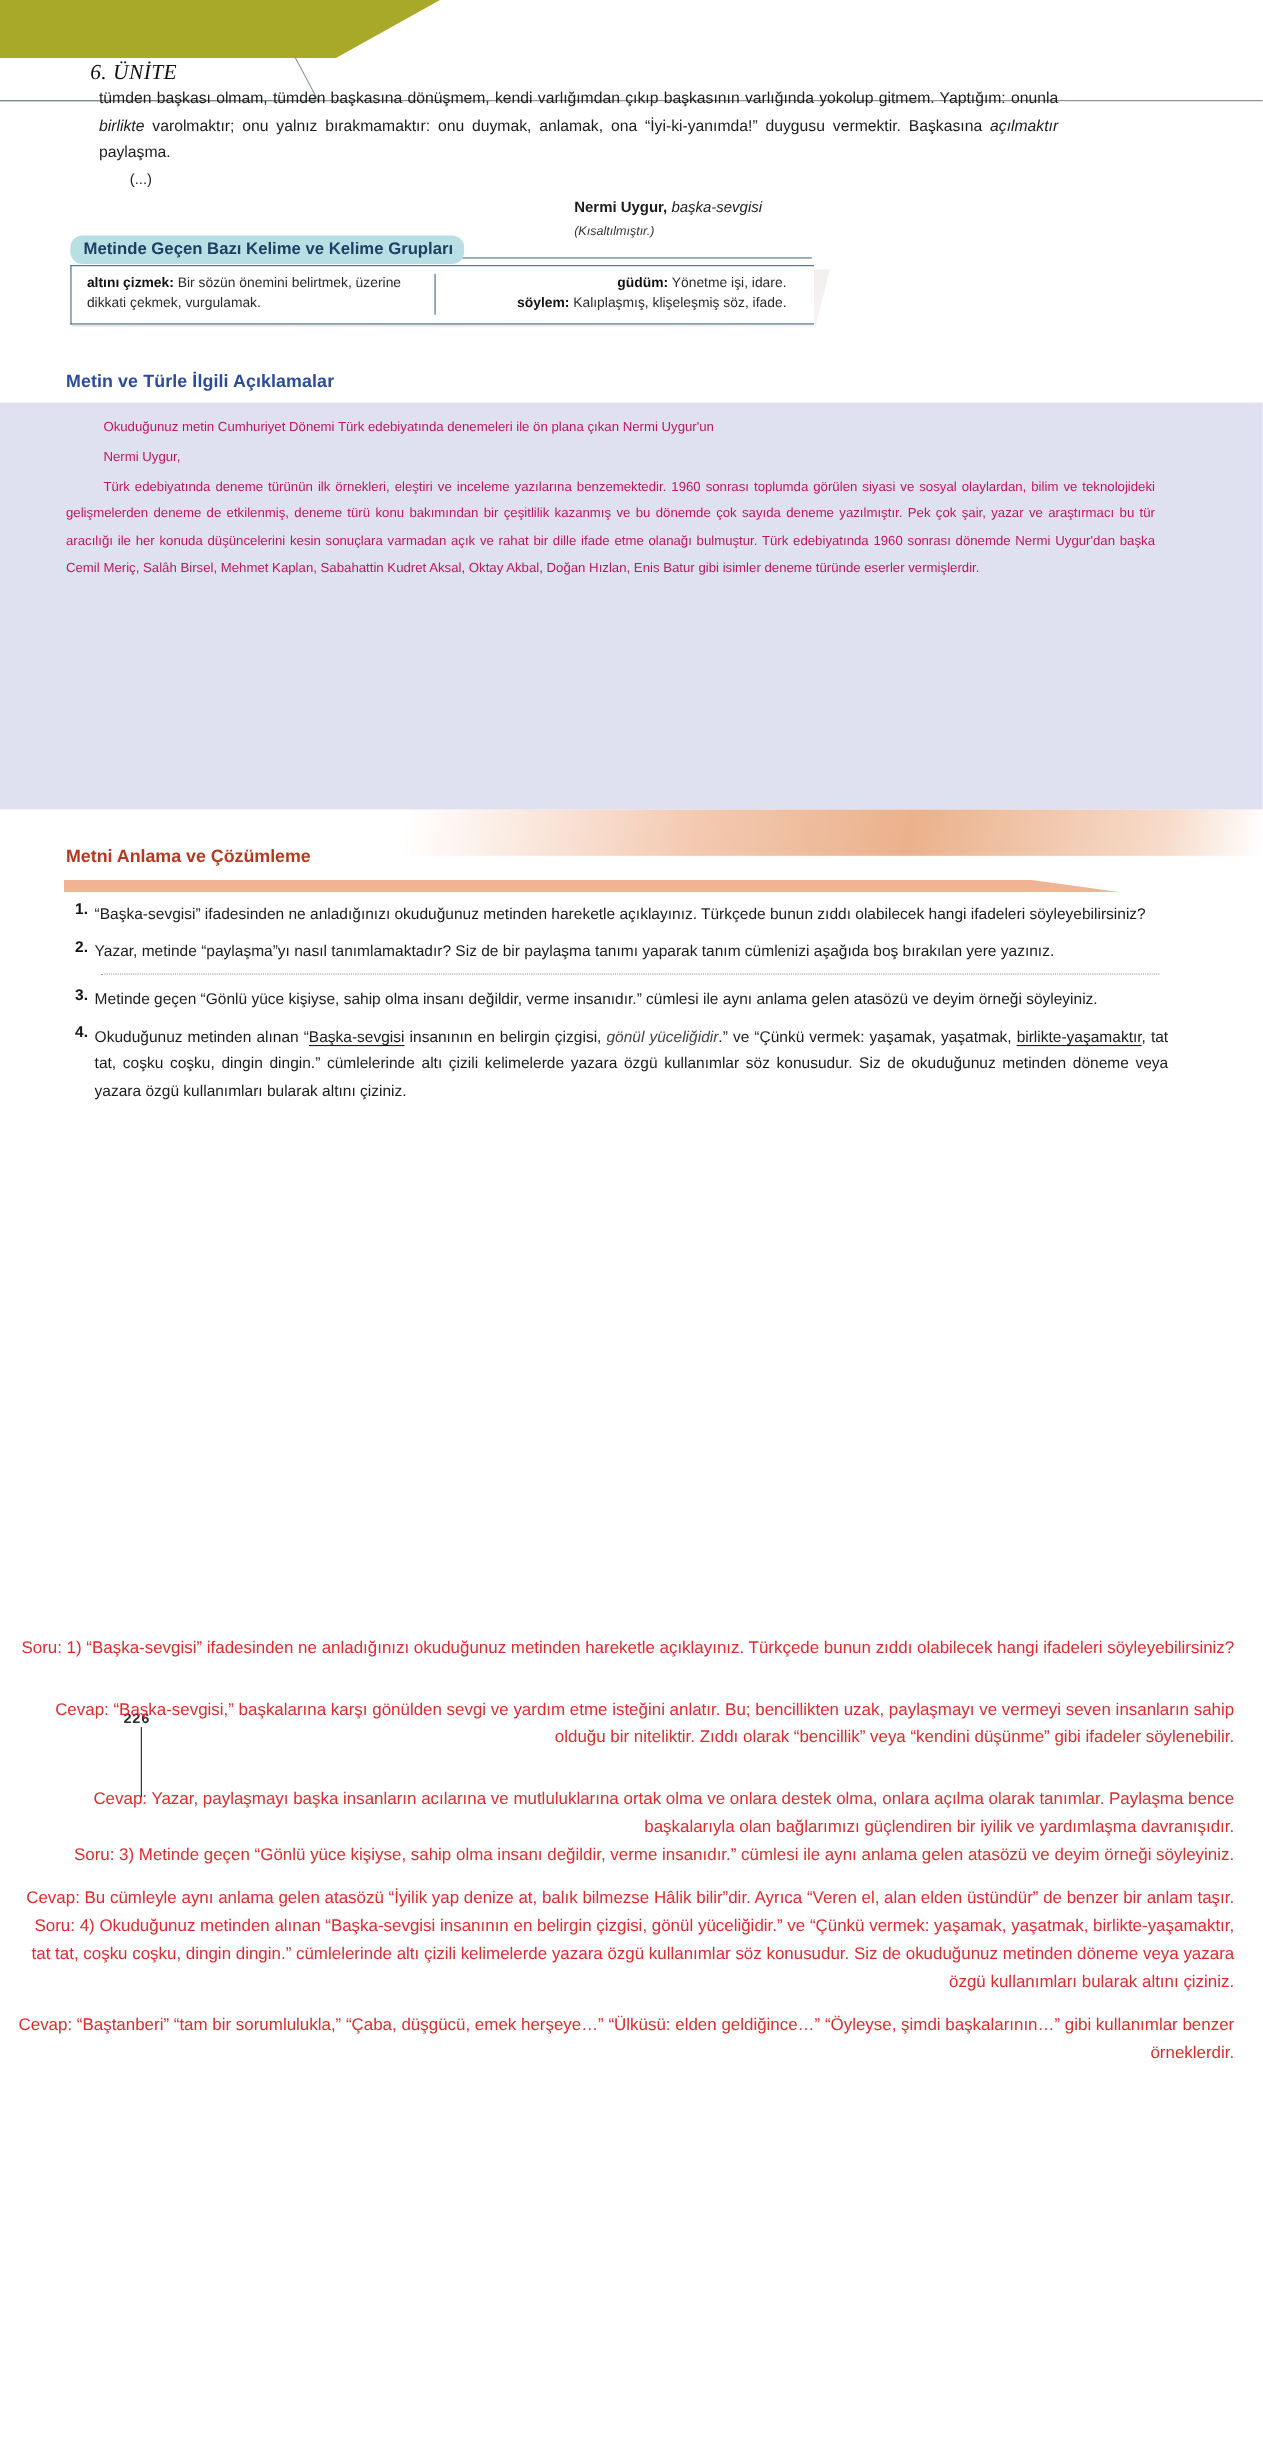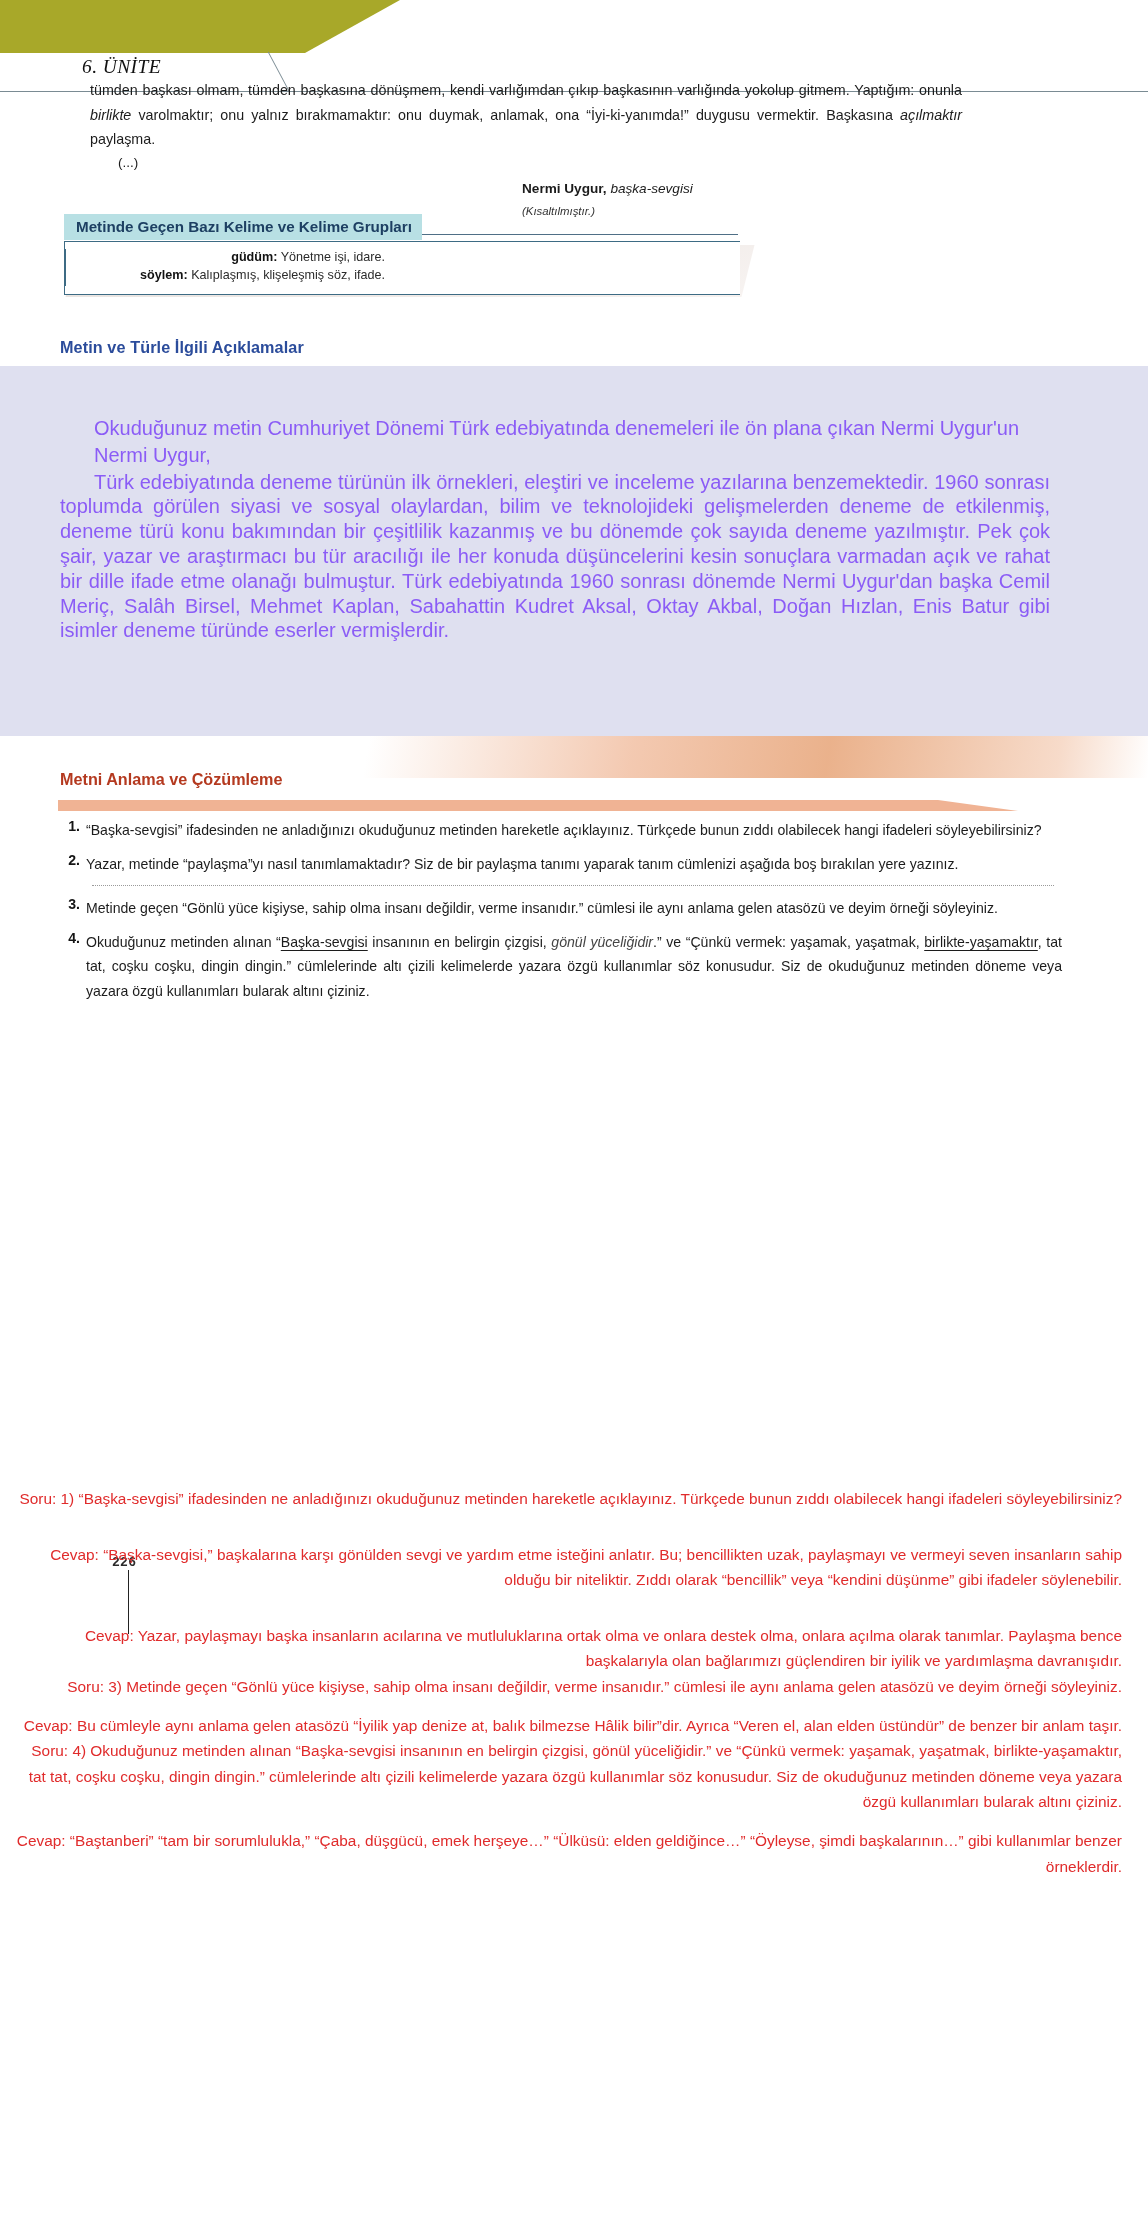--- a/index.html
+++ b/index.html
@@ -62,21 +62,21 @@
   
   .vocab-wrap { position:absolute; left:64px; top:214px; width:700px; }
   .vocab-title {
     display:inline-block;
     background:#b8e0e4;
     color:#1d3f62;
     font-weight:700;
     font-size:15.2px;
     padding:4px 10px 5px 12px;
     line-height:17px;
-    position:relative; z-index:3;
+    position:relative; z-index:3;border-radius:11px;
   }
   .vocab-title-rule {
     position:absolute; left:370px; top:234px; width:368px;
     border-top:1.2px solid #4f6f86;
   }
   .vocab-shadow {
     position:absolute; left:72px; top:245px; width:676px; height:52px;
     background:linear-gradient(160deg,#e7e3e0 0%, #efe9e6 55%, #f7f3f1 100%);
     transform: skewX(-14deg);
     z-index:0;
@@ -104,21 +104,21 @@
   .blue-head-rule {
     position:absolute; left:70px; top:367px; width:700px; height:6px;
     background:linear-gradient(90deg,#5a77b5 0%, #8fa4cd 45%, #ffffff 100%);
   }
   .lav-panel {
     position:absolute; left:0; top:366px; width:1148px; height:370px;
     background:#dfe0f0;
   }
   .lav-text {
     position:absolute; left:60px; top:376px; width:990px;
-    font-size:20px; line-height:24.8px; text-align:justify; color:#8b5cf6;margin-top:40px;
+    font-size:12px; line-height:24.8px; text-align:justify; color:#be185d;
   }
   .lav-text p { margin:0 0 2px 0; text-indent:34px; }
 
   
   .peach-band {
     position:absolute; left:0; top:736px; width:1148px; height:42px;
     background:linear-gradient(100deg,#ffffff 0%,#ffffff 32%, #f2c3a8 55%, #e8a97f 72%, #f6d7c4 92%, #ffffff 100%);
     opacity:.9;
   }
   .orange-head {
@@ -182,20 +182,24 @@
   <i>başka-sevgisi</i>
   <span class="short">(Kısaltılmıştır.)</span>
 </div>
 
 <div class="vocab-wrap">
   <div class="vocab-title">Metinde Geçen Bazı Kelime ve Kelime Grupları</div>
 </div>
 <div class="vocab-title-rule"></div>
 <div class="vocab-shadow"></div>
 <div class="vocab-box">
+  <div class="vocab-col left">
+    <span class="firstline"><b>altını çizmek:</b>
+    <span>Bir sözün önemini belirtmek, üzerine dikkati çekmek, vurgulamak.</span></span>
+  </div>
   <div class="vocab-col right">
     <div>
       <b>güdüm:</b>
       <span>Yönetme işi, idare.</span>
     </div>
     <div>
       <b>söylem:</b>
       <span>Kalıplaşmış, klişeleşmiş söz, ifade.</span>
     </div>
   </div>

